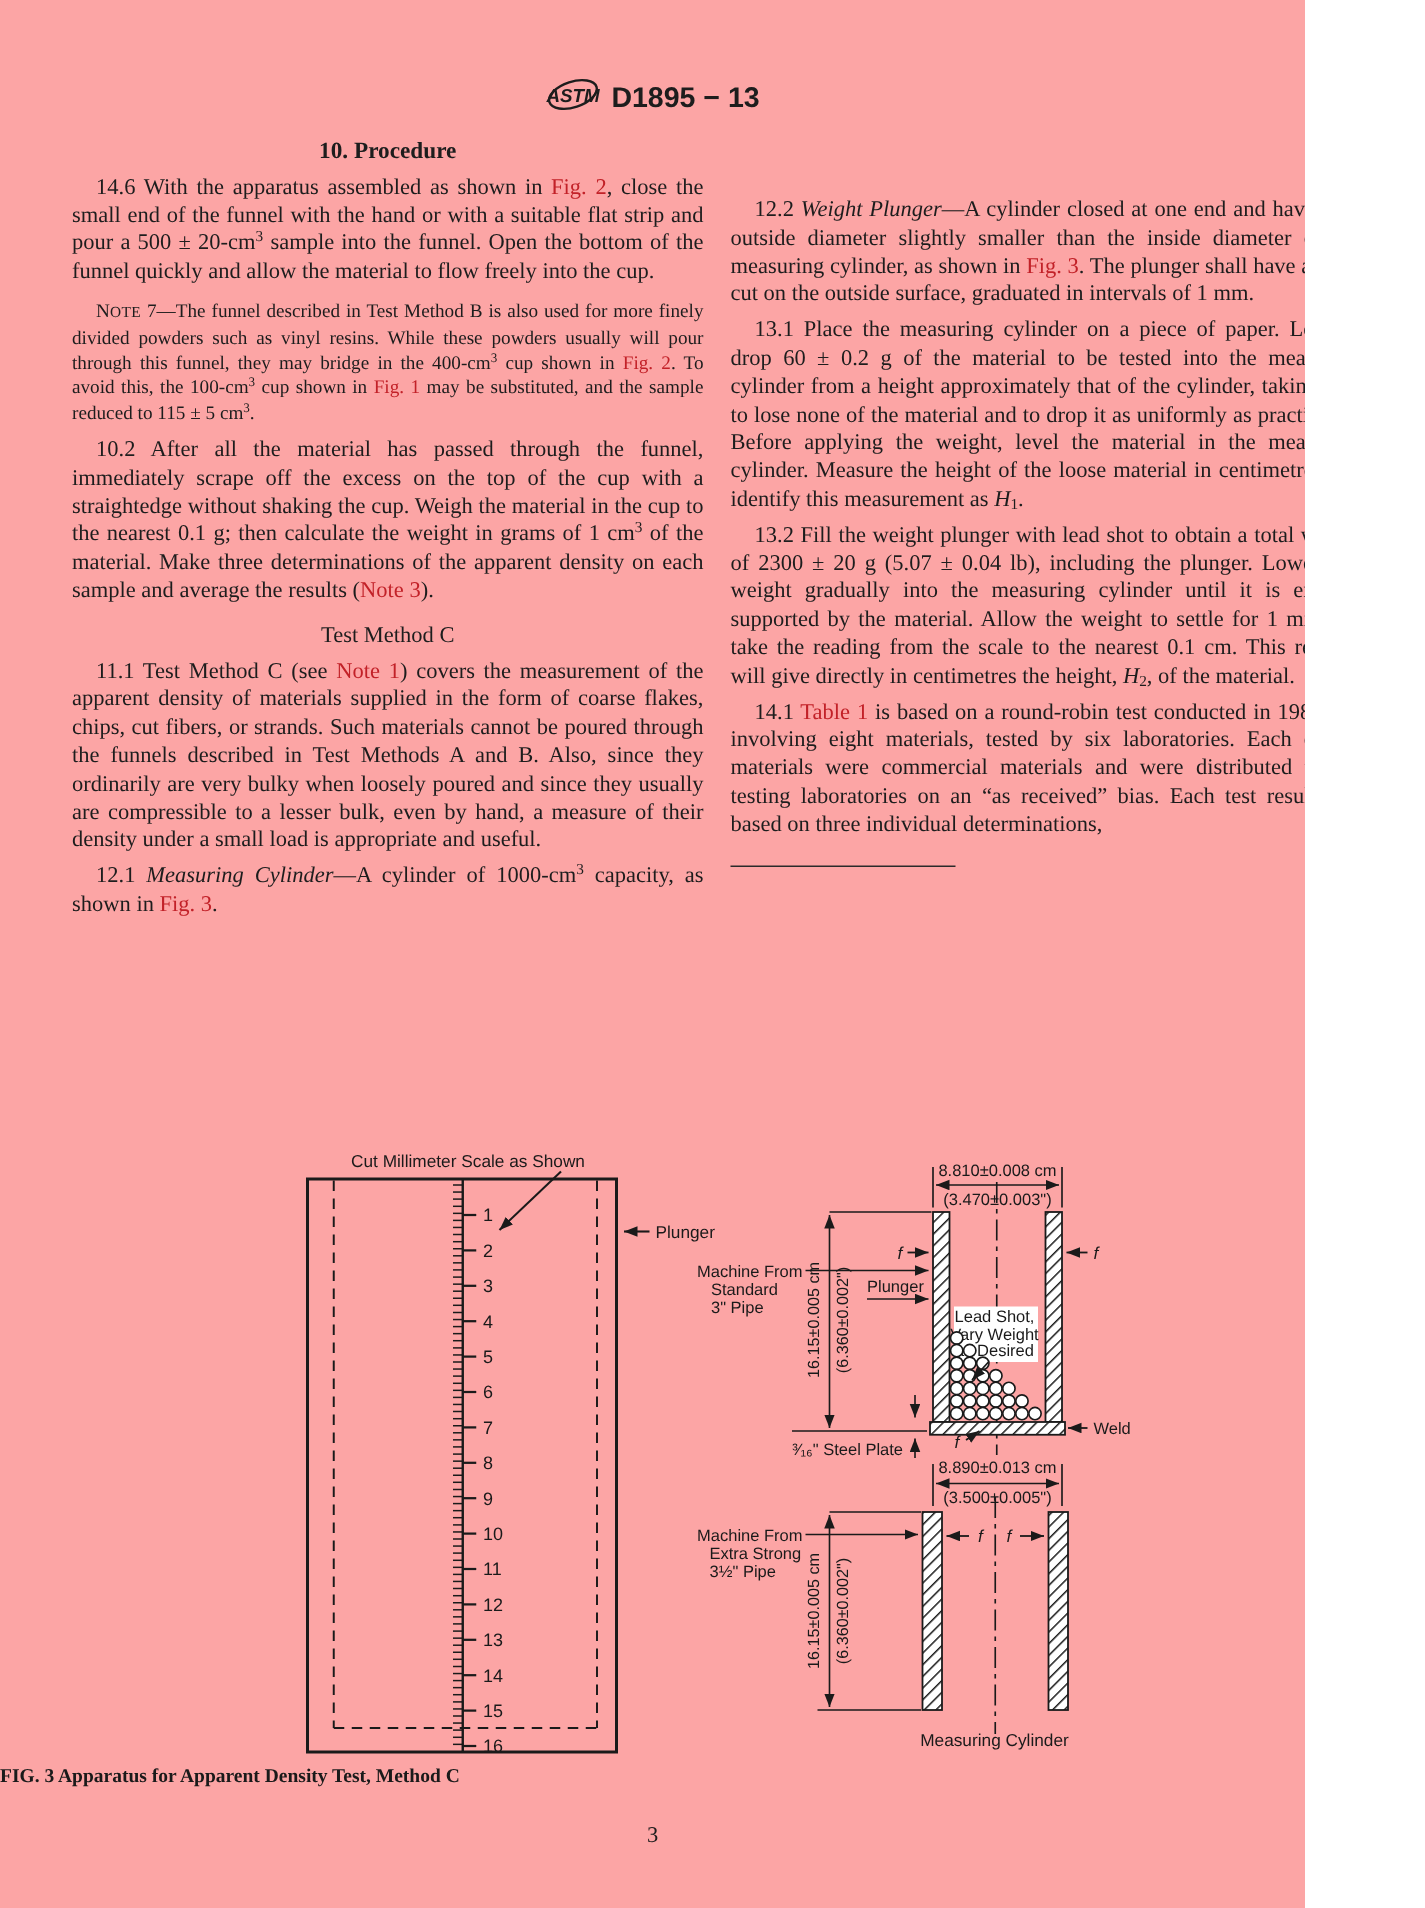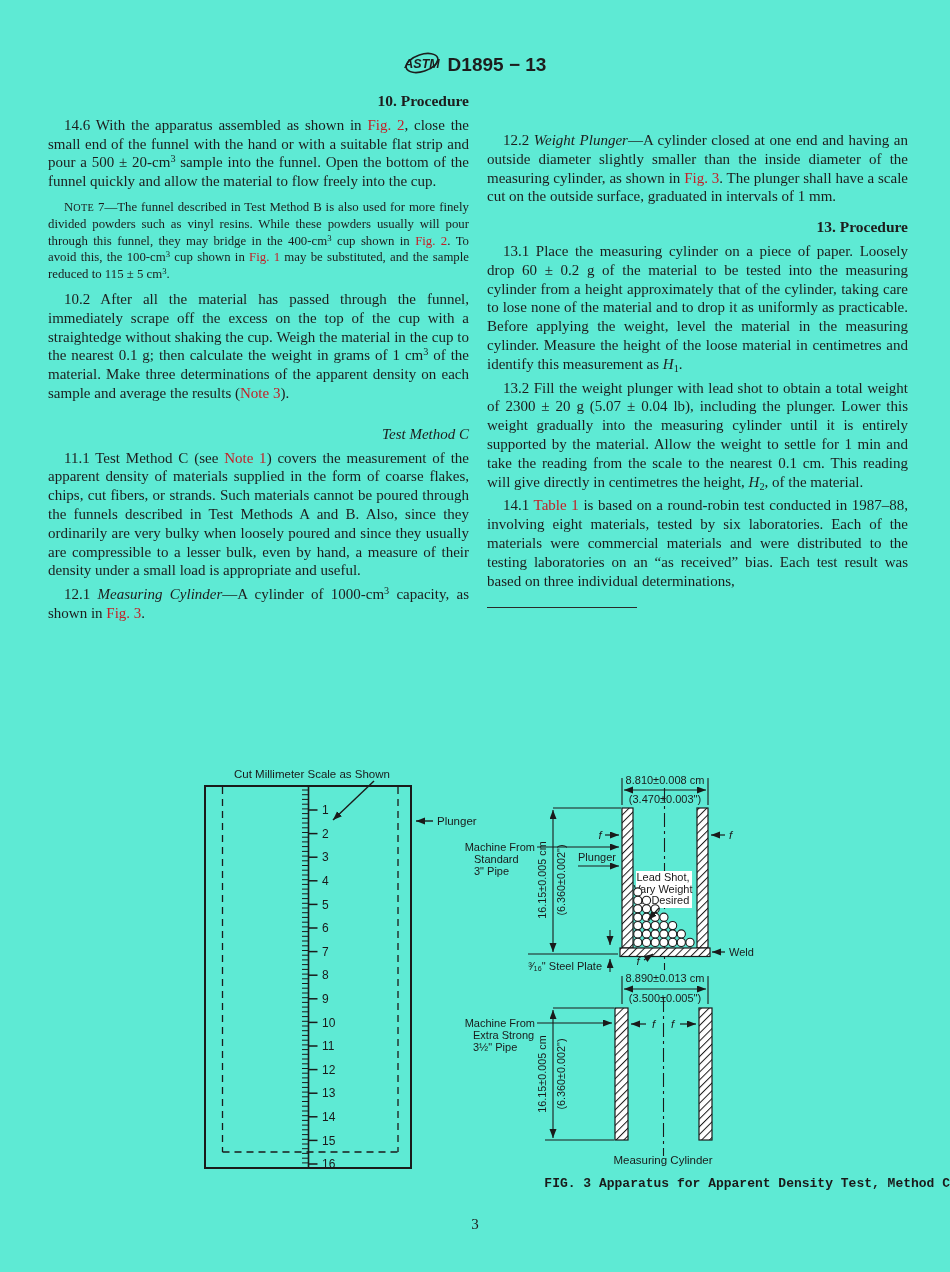--- a/index.html
+++ b/index.html
@@ -1,40 +1,40 @@
 <!DOCTYPE html>
 <html><head>
 <meta charset="utf-8">
 <style>
   html,body{margin:0;padding:0;background:#ffffff;}
-  .page{position:relative;width:950px;height:1272px;background:#5eead4;overflow:hidden;
+  .page{position:relative;width:870px;height:1272px;background:#fca5a5;overflow:hidden;
         font-family:"Liberation Serif",serif;color:#1d1d1d;}
   .doc-header{position:absolute;top:48px;left:0;width:100%;display:flex;
               justify-content:center;align-items:center;gap:8px;}
   .doc-code{font-family:"Liberation Sans",sans-serif;font-weight:bold;font-size:19px;color:#1d1d1d;}
   .col{position:absolute;top:92px;width:421px;font-size:15px;line-height:18.8px;
        text-align:justify;}
   #col-left{left:48px;}
   #col-right{left:487px;margin-top:39px;}
   .col > :first-child{margin-top:0;}
-  .sec-head{font-weight:bold;font-size:15.5px;margin:12px 0 5px 0;text-align:right;}
+  .sec-head{font-weight:bold;font-size:15.5px;margin:12px 0 5px 0;text-align:center;}
   .para{margin:5px 0 0 0;text-indent:16px;}
   .note{margin:8px 0;font-size:12.8px;line-height:16.4px;text-indent:16px;}
-  .center-head{margin:22px 0 4px 0;text-align:right;font-style:italic;}
+  .center-head{margin:11px 0 4px 0;text-align:center;}
   .fn-rule{width:150px;border-top:1.5px solid #2a2a2a;margin:17px 0 7px 0;}
   .footnote{font-size:12.6px;line-height:16.2px;text-indent:12px;margin:0;}
   .ref{color:#c22128;}
   .it{font-style:italic;}
   .sup{font-size:0.68em;vertical-align:0.5em;line-height:0;}
   .sub{font-size:0.68em;vertical-align:-0.25em;line-height:0;}
   .sc{font-size:0.8em;letter-spacing:0.3px;margin-top:48px;}
   #fig-svg{position:absolute;top:752px;left:0;}
   #fig-svg text{font-family:"Liberation Sans",sans-serif;fill:#1a1a1a;}
-  .fig-caption{position:absolute;top:1176px;left:0;width:100%;text-align:right;
-               font-family:Liberation Mono, monospace;font-weight:bold;font-size:13px;color:#1a1a1a;}
+  .fig-caption{position:absolute;top:1176px;left:0;width:100%;text-align:left;
+               font-family:Liberation Serif, serif;font-weight:bold;font-size:13px;color:#1a1a1a;}
   .page-num{position:absolute;top:1216px;left:0;width:100%;text-align:center;font-size:15px;}
 </style>
 </head>
 <body>
 
 <div class="page">
 
   <header class="doc-header">
     <span>
       <svg width="36" height="30" viewBox="0 0 36 30">
@@ -50,21 +50,20 @@
     <p class="para"><span>14.6  With the apparatus assembled as shown in </span><span class="ref">Fig. 2</span><span>, close the small end of the funnel with the hand or with a suitable flat strip and pour a 500 ± 20-cm</span><span class="sup">3</span><span> sample into the funnel. Open the bottom of the funnel quickly and allow the material to flow freely into the cup.</span></p>
     <p class="note"><span>N</span><span class="sc">OTE</span><span> 7—The funnel described in Test Method B is also used for more finely divided powders such as vinyl resins. While these powders usually will pour through this funnel, they may bridge in the 400-cm</span><span class="sup">3</span><span> cup shown in </span><span class="ref">Fig. 2</span><span>. To avoid this, the 100-cm</span><span class="sup">3</span><span> cup shown in </span><span class="ref">Fig. 1</span><span> may be substituted, and the sample reduced to 115 ± 5 cm</span><span class="sup">3</span><span>.</span></p>
     <p class="para"><span>10.2  After all the material has passed through the funnel, immediately scrape off the excess on the top of the cup with a straightedge without shaking the cup. Weigh the material in the cup to the nearest 0.1 g; then calculate the weight in grams of 1 cm</span><span class="sup">3</span><span> of the material. Make three determinations of the apparent density on each sample and average the results (</span><span class="ref">Note 3</span><span>).</span></p>
     <div class="center-head">Test Method C</div>
     <p class="para"><span>11.1  Test Method C (see </span><span class="ref">Note 1</span><span>) covers the measurement of the apparent density of materials supplied in the form of coarse flakes, chips, cut fibers, or strands. Such materials cannot be poured through the funnels described in Test Methods A and B. Also, since they ordinarily are very bulky when loosely poured and since they usually are compressible to a lesser bulk, even by hand, a measure of their density under a small load is appropriate and useful.</span></p>
     <p class="para"><span>12.1  </span><span class="it">Measuring Cylinder</span><span>—A cylinder of 1000-cm</span><span class="sup">3</span><span> capacity, as shown in </span><span class="ref">Fig. 3</span><span>.</span></p>
   </section>
 
   <section class="col" id="col-right">
     <p class="para"><span>12.2  </span><span class="it">Weight Plunger</span><span>—A cylinder closed at one end and having an outside diameter slightly smaller than the inside diameter of the measuring cylinder, as shown in </span><span class="ref">Fig. 3</span><span>. The plunger shall have a scale cut on the outside surface, graduated in intervals of 1 mm.</span></p>
-    <div class="sec-head">13.  Procedure</div>
     <p class="para"><span>13.1  Place the measuring cylinder on a piece of paper. Loosely drop 60 ± 0.2 g of the material to be tested into the measuring cylinder from a height approximately that of the cylinder, taking care to lose none of the material and to drop it as uniformly as practicable. Before applying the weight, level the material in the measuring cylinder. Measure the height of the loose material in centimetres and identify this measurement as </span><span class="it">H</span><span class="sub">1</span><span>.</span></p>
     <p class="para"><span>13.2  Fill the weight plunger with lead shot to obtain a total weight of 2300 ± 20 g (5.07 ± 0.04 lb), including the plunger. Lower this weight gradually into the measuring cylinder until it is entirely supported by the material. Allow the weight to settle for 1 min and take the reading from the scale to the nearest 0.1 cm. This reading will give directly in centimetres the height, </span><span class="it">H</span><span class="sub">2</span><span>, of the material.</span></p>
     <p class="para"><span>14.1  </span><span class="ref">Table 1</span><span> is based on a round-robin test conducted in 1987–88, involving eight materials, tested by six laboratories. Each of the materials were commercial materials and were distributed to the testing laboratories on an “as received” bias. Each test result was based on three individual determinations,</span></p>
     <div class="fn-rule"></div>
   </section>
 
   <svg id="fig-svg" width="950" height="470" viewBox="0 0 950 470">
     <defs>
       <marker id="ah" markerUnits="userSpaceOnUse" markerWidth="10" markerHeight="8" refX="9" refY="3.5" orient="auto-start-reverse">
         <path d="M0,0 L9,3.5 L0,7 Z" fill="#1a1a1a"></path>

